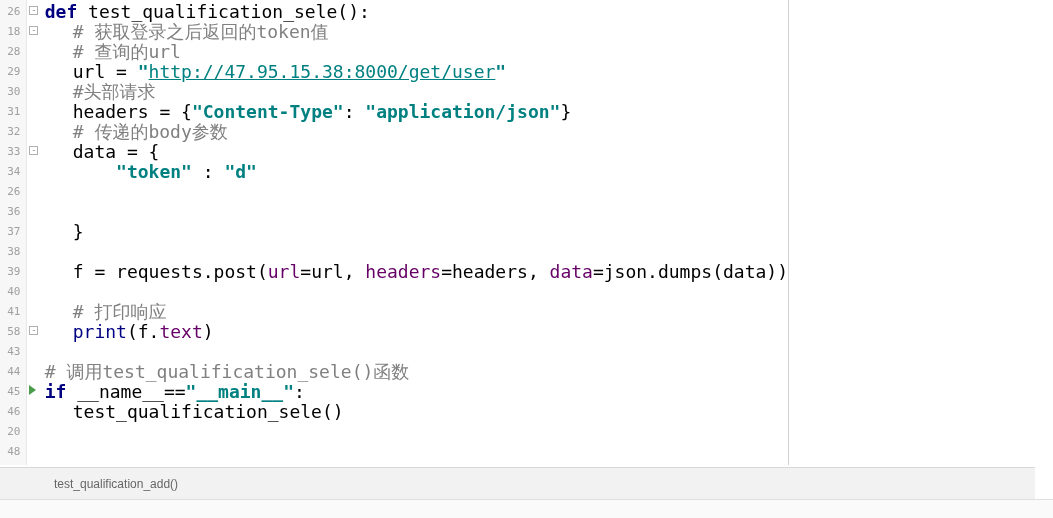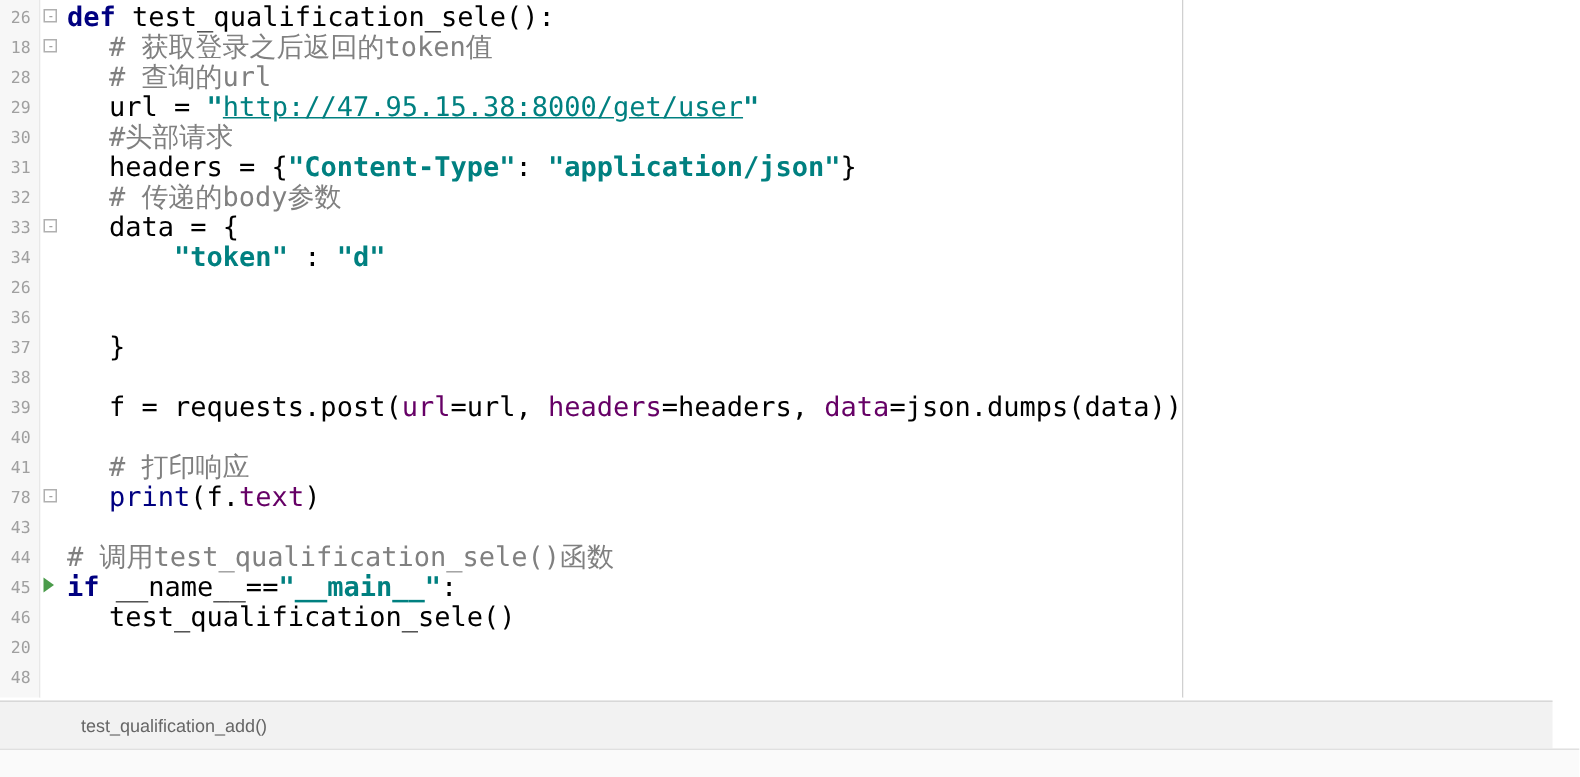--- a/index.html
+++ b/index.html
@@ -122,21 +122,21 @@
       <div class="gutter-line">32</div>
       <div class="gutter-line">33</div>
       <div class="gutter-line">34</div>
       <div class="gutter-line">26</div>
       <div class="gutter-line">36</div>
       <div class="gutter-line">37</div>
       <div class="gutter-line">38</div>
       <div class="gutter-line">39</div>
       <div class="gutter-line">40</div>
       <div class="gutter-line">41</div>
-      <div class="gutter-line">78</div>
+      <div class="gutter-line">58</div>
       <div class="gutter-line">43</div>
       <div class="gutter-line">44</div>
       <div class="gutter-line">45</div>
       <div class="gutter-line">46</div>
       <div class="gutter-line">20</div>
       <div class="gutter-line">48</div>
     </div>
   <div class="fold-column" id="foldcol">
       <div class="fold-marker" style="top: 6px;">-</div>
       <div class="fold-marker" style="top: 26px;">-</div>

